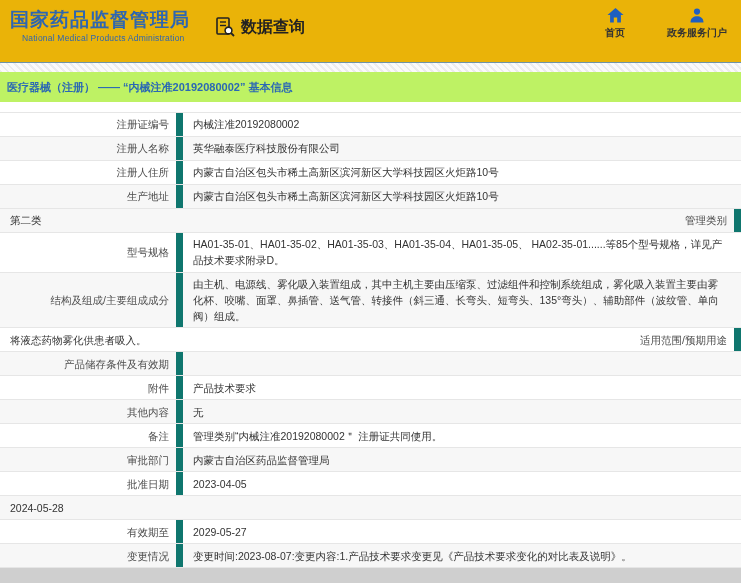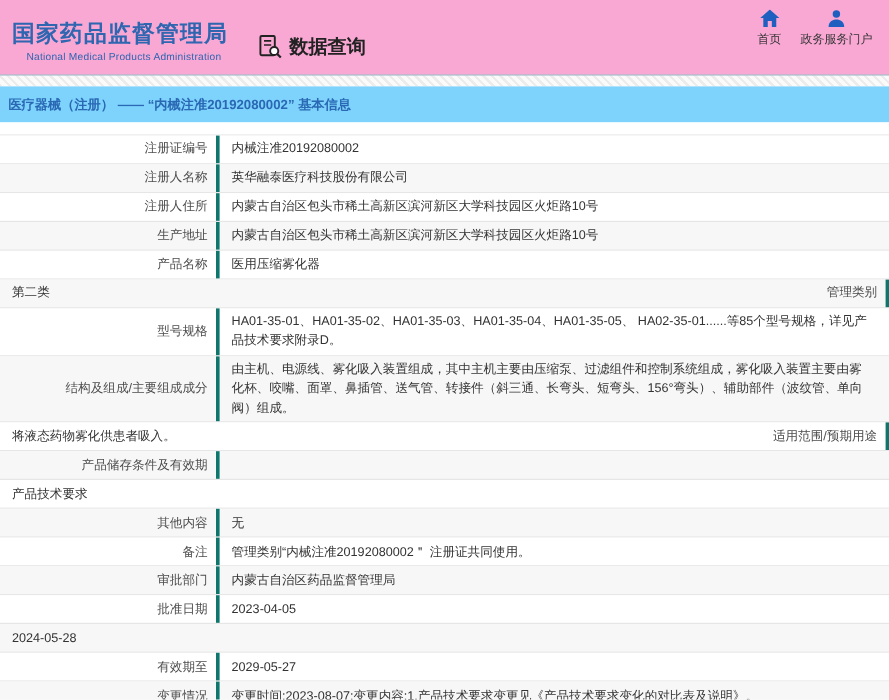--- a/index.html
+++ b/index.html
@@ -5,45 +5,45 @@
   html,body{margin:0;padding:0;}
   body{
     width:741px;height:583px;overflow:hidden;
     background:#cfcfcf;
     font-family:"Liberation Sans","DejaVu Sans",sans-serif;
     -webkit-font-smoothing:antialiased;
   }
   .page{width:741px;background:#fff;}
 
   
-  .header{height:62px;background:#f9a8d4;display:flex;align-items:center;position:relative;}
+  .header{height:62px;background:#eab308;display:flex;align-items:flex-start;position:relative;}
   .logo-block{margin:10px 0 0 10px;line-height:1.1;}
   .logo-cn{font-size:19px;font-weight:bold;color:#2e66b0;letter-spacing:1px;}
   .logo-en{font-size:8.5px;color:#2e66b0;margin-top:3px;letter-spacing:.2px;padding-left:12px;}
   .query-block{display:flex;align-items:center;margin:16px 0 0 24px;gap:5px;cursor:pointer;}
   .query-label{font-size:16px;font-weight:600;color:#222;}
-  .nav{position:absolute;right:14px;top:8px;display:flex;gap:16px;}
+  .nav{position:absolute;right:14px;top:8px;display:flex;gap:42px;font-weight:bold;}
   .nav-item{display:flex;flex-direction:column;align-items:center;gap:3px;cursor:pointer;}
   .nav-item .txt{font-size:10px;color:#333;}
 
   
   .top-line{height:1px;background:#6d93a8;}
   .hatch{height:9px;background:repeating-linear-gradient(45deg,#ececec 0 2px,#fafafa 2px 5px);}
-  .titlebar{height:30px;background:#7dd3fc;display:flex;align-items:center;}
+  .titlebar{height:30px;background:#bef264;display:flex;align-items:center;}
   .titlebar .t{font-size:11px;font-weight:bold;color:#2a68b4;padding-left:7px;}
   .gap{height:10px;background:#fff;}
 
   
   .tbl{width:741px;border-top:1px solid #e6e6e6;background:#fff;}
   .row{display:flex;min-height:23px;border-bottom:1px solid #e6e6e6;background:#fff;}
   .row.alt{background:#f7f7f7;}
   .cell{display:flex;align-items:center;font-size:10.5px;line-height:1.55;}
   .cell.lbl{width:183px;min-width:183px;justify-content:flex-end;text-align:right;
             padding:3px 7px 3px 4px;box-sizing:border-box;color:#4d4d4d;
-            border-right:3px solid #0f766e;}
+            border-right:7px solid #0f766e;}
   .cell.val{flex:1;padding:3px 18px 3px 10px;color:#333;box-sizing:border-box;}
   .lbl-inner{display:flex;align-items:center;gap:2px;justify-content:flex-end;flex-wrap:wrap;}
   svg{display:block;}
 </style>
 </head>
 <body>
 
 <div class="page">
 
   <div class="header">
@@ -127,30 +127,20 @@
       <div class="row alt">
         <div class="cell lbl">
           <span class="lbl-inner">
             <span>生产地址</span>
           </span>
         </div>
         <div class="cell val">
           <span>内蒙古自治区包头市稀土高新区滨河新区大学科技园区火炬路10号</span>
         </div>
       </div>
-      <div class="row">
-        <div class="cell lbl">
-          <span class="lbl-inner">
-            <span>产品名称</span>
-          </span>
-        </div>
-        <div class="cell val">
-          <span>医用压缩雾化器</span>
-        </div>
-      </div>
       <div class="row alt">
         <div class="cell val">
           <span>第二类</span>
         </div>
         <div class="cell lbl">
           <span class="lbl-inner">
             <span>管理类别</span>
           </span>
         </div>
       </div>
@@ -164,21 +154,21 @@
           <span>HA01-35-01、HA01-35-02、HA01-35-03、HA01-35-04、HA01-35-05、 HA02-35-01......等85个型号规格，详见产品技术要求附录D。</span>
         </div>
       </div>
       <div class="row alt">
         <div class="cell lbl">
           <span class="lbl-inner">
             <span>结构及组成/主要组成成分</span>
           </span>
         </div>
         <div class="cell val">
-          <span>由主机、电源线、雾化吸入装置组成，其中主机主要由压缩泵、过滤组件和控制系统组成，雾化吸入装置主要由雾化杯、咬嘴、面罩、鼻插管、送气管、转接件（斜三通、长弯头、短弯头、156°弯头）、辅助部件（波纹管、单向阀）组成。</span>
+          <span>由主机、电源线、雾化吸入装置组成，其中主机主要由压缩泵、过滤组件和控制系统组成，雾化吸入装置主要由雾化杯、咬嘴、面罩、鼻插管、送气管、转接件（斜三通、长弯头、短弯头、135°弯头）、辅助部件（波纹管、单向阀）组成。</span>
         </div>
       </div>
       <div class="row">
         <div class="cell val">
           <span>将液态药物雾化供患者吸入。</span>
         </div>
         <div class="cell lbl">
           <span class="lbl-inner">
             <span>适用范围/预期用途</span>
           </span>
@@ -188,20 +178,25 @@
         <div class="cell lbl">
           <span class="lbl-inner">
             <span>产品储存条件及有效期</span>
           </span>
         </div>
         <div class="cell val">
           <span></span>
         </div>
       </div>
       <div class="row">
+        <div class="cell lbl">
+          <span class="lbl-inner">
+            <span>附件</span>
+          </span>
+        </div>
         <div class="cell val">
           <span>产品技术要求</span>
         </div>
       </div>
       <div class="row alt">
         <div class="cell lbl">
           <span class="lbl-inner">
             <span>其他内容</span>
           </span>
         </div>

